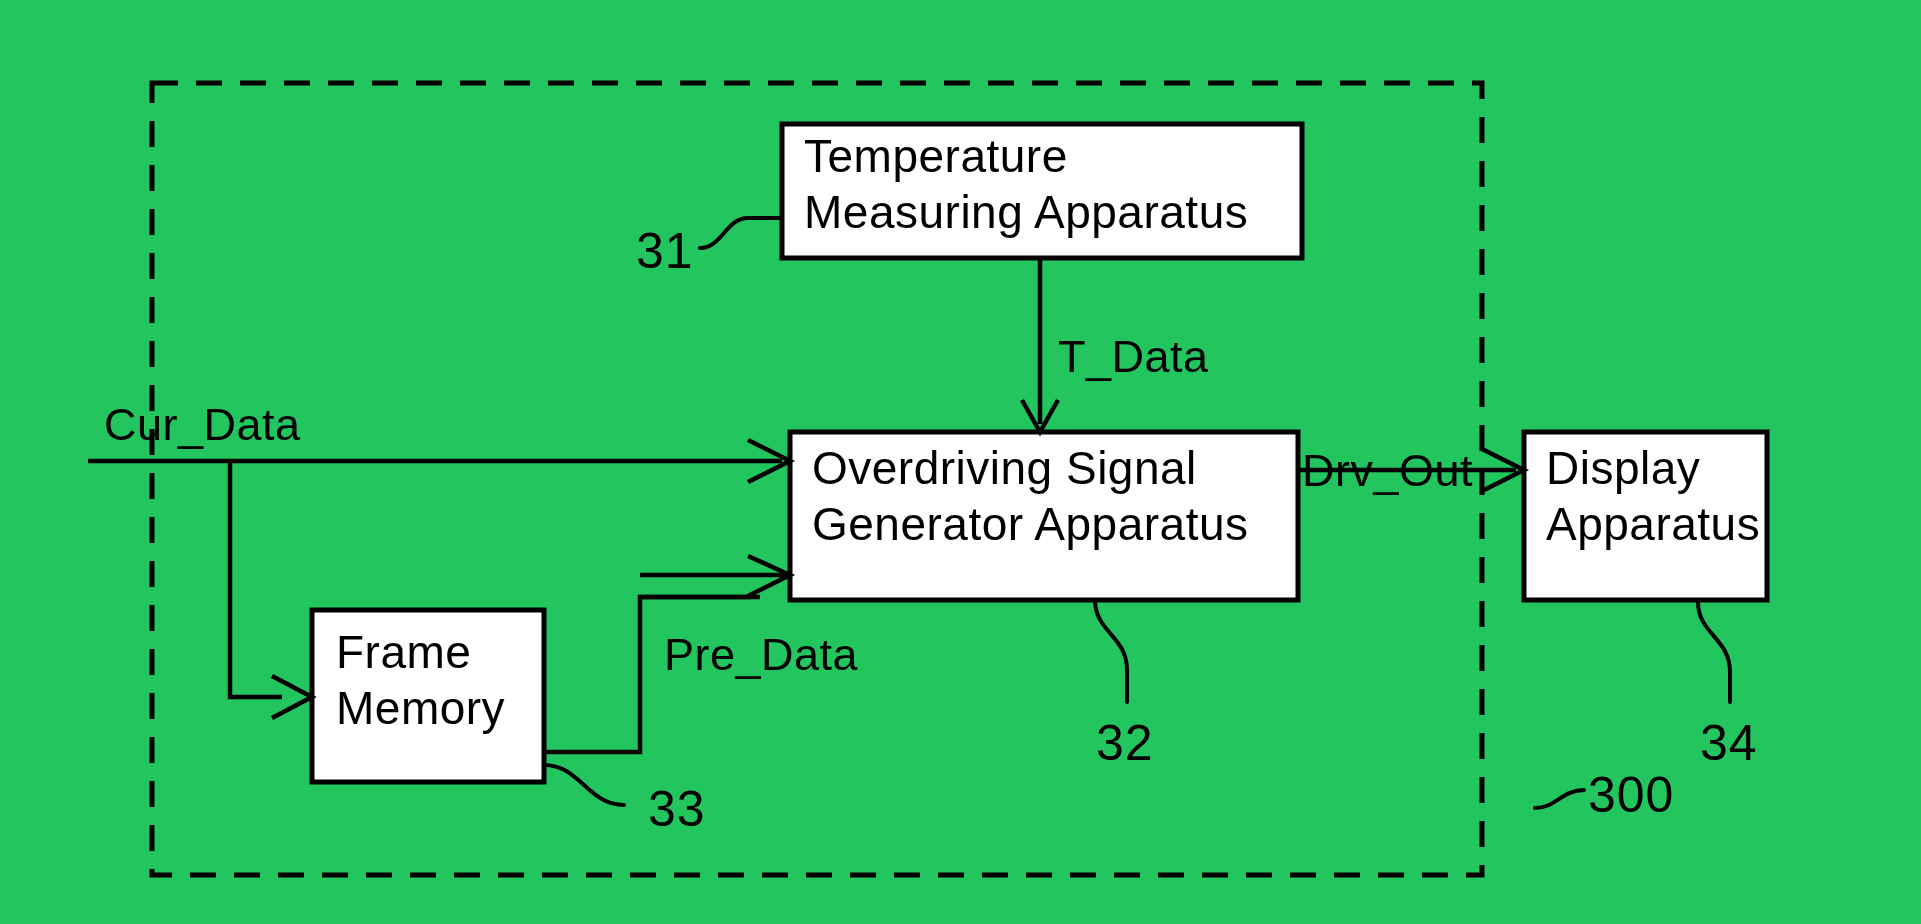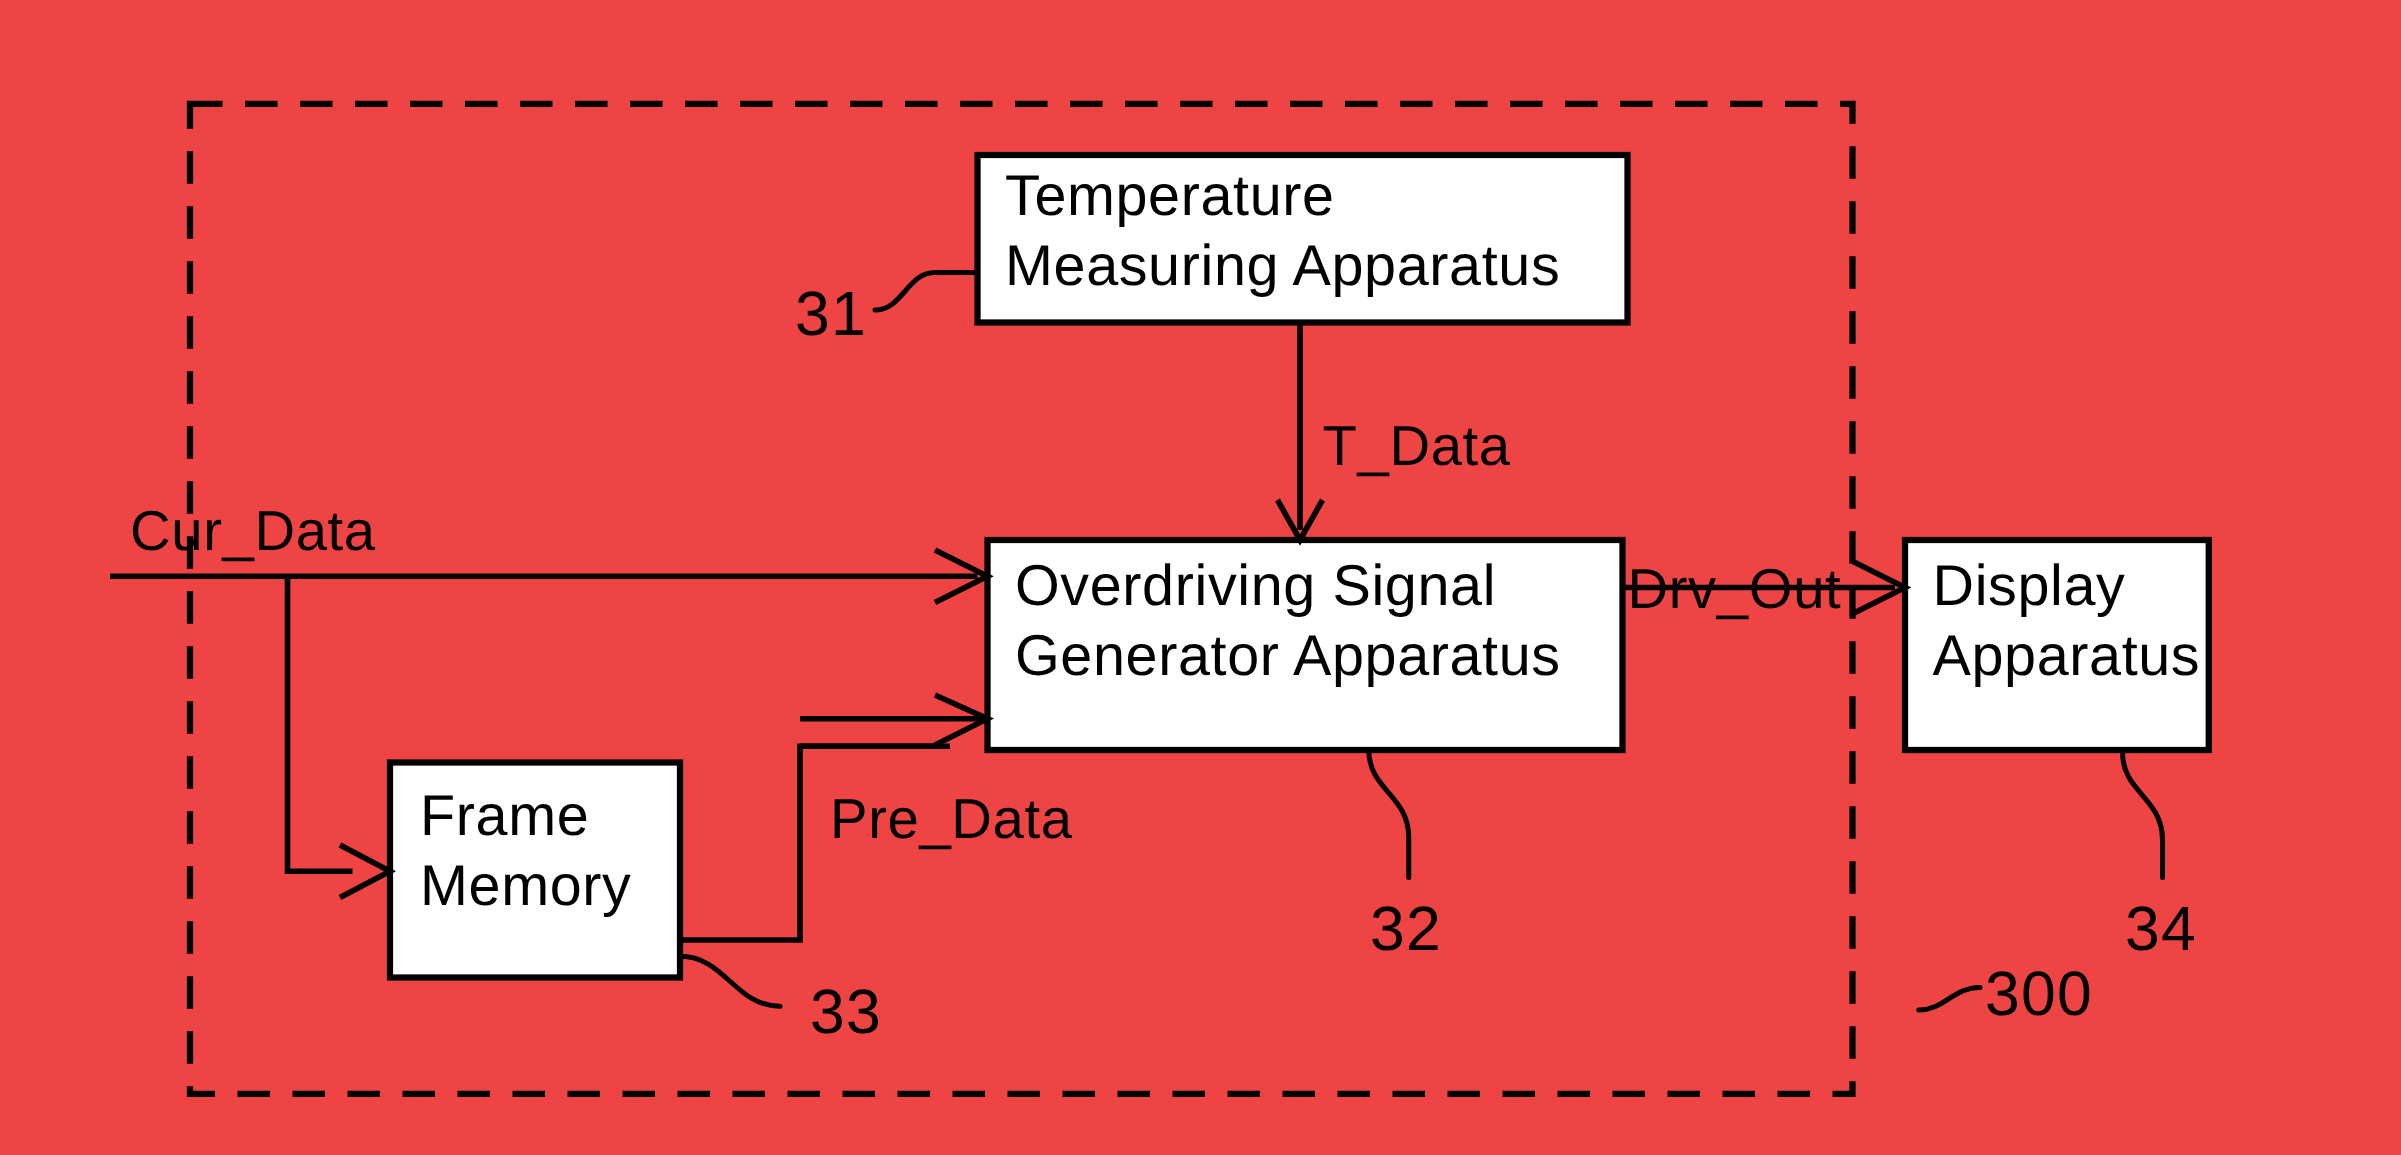--- a/index.html
+++ b/index.html
@@ -8,21 +8,21 @@
     padding: 0;
     background: #ffffff;
   }
   body {
     font-family: "Liberation Sans", sans-serif;
   }
   #figure-root {
     position: relative;
     width: 1921px;
     height: 924px;
-    background: #ef4444;
+    background: #22c55e;
     overflow: hidden;
   }
   #figure-svg {
     position: absolute;
     left: 0;
     top: 0;
     width: 1921px;
     height: 924px;
   }
   .blk-rect {

